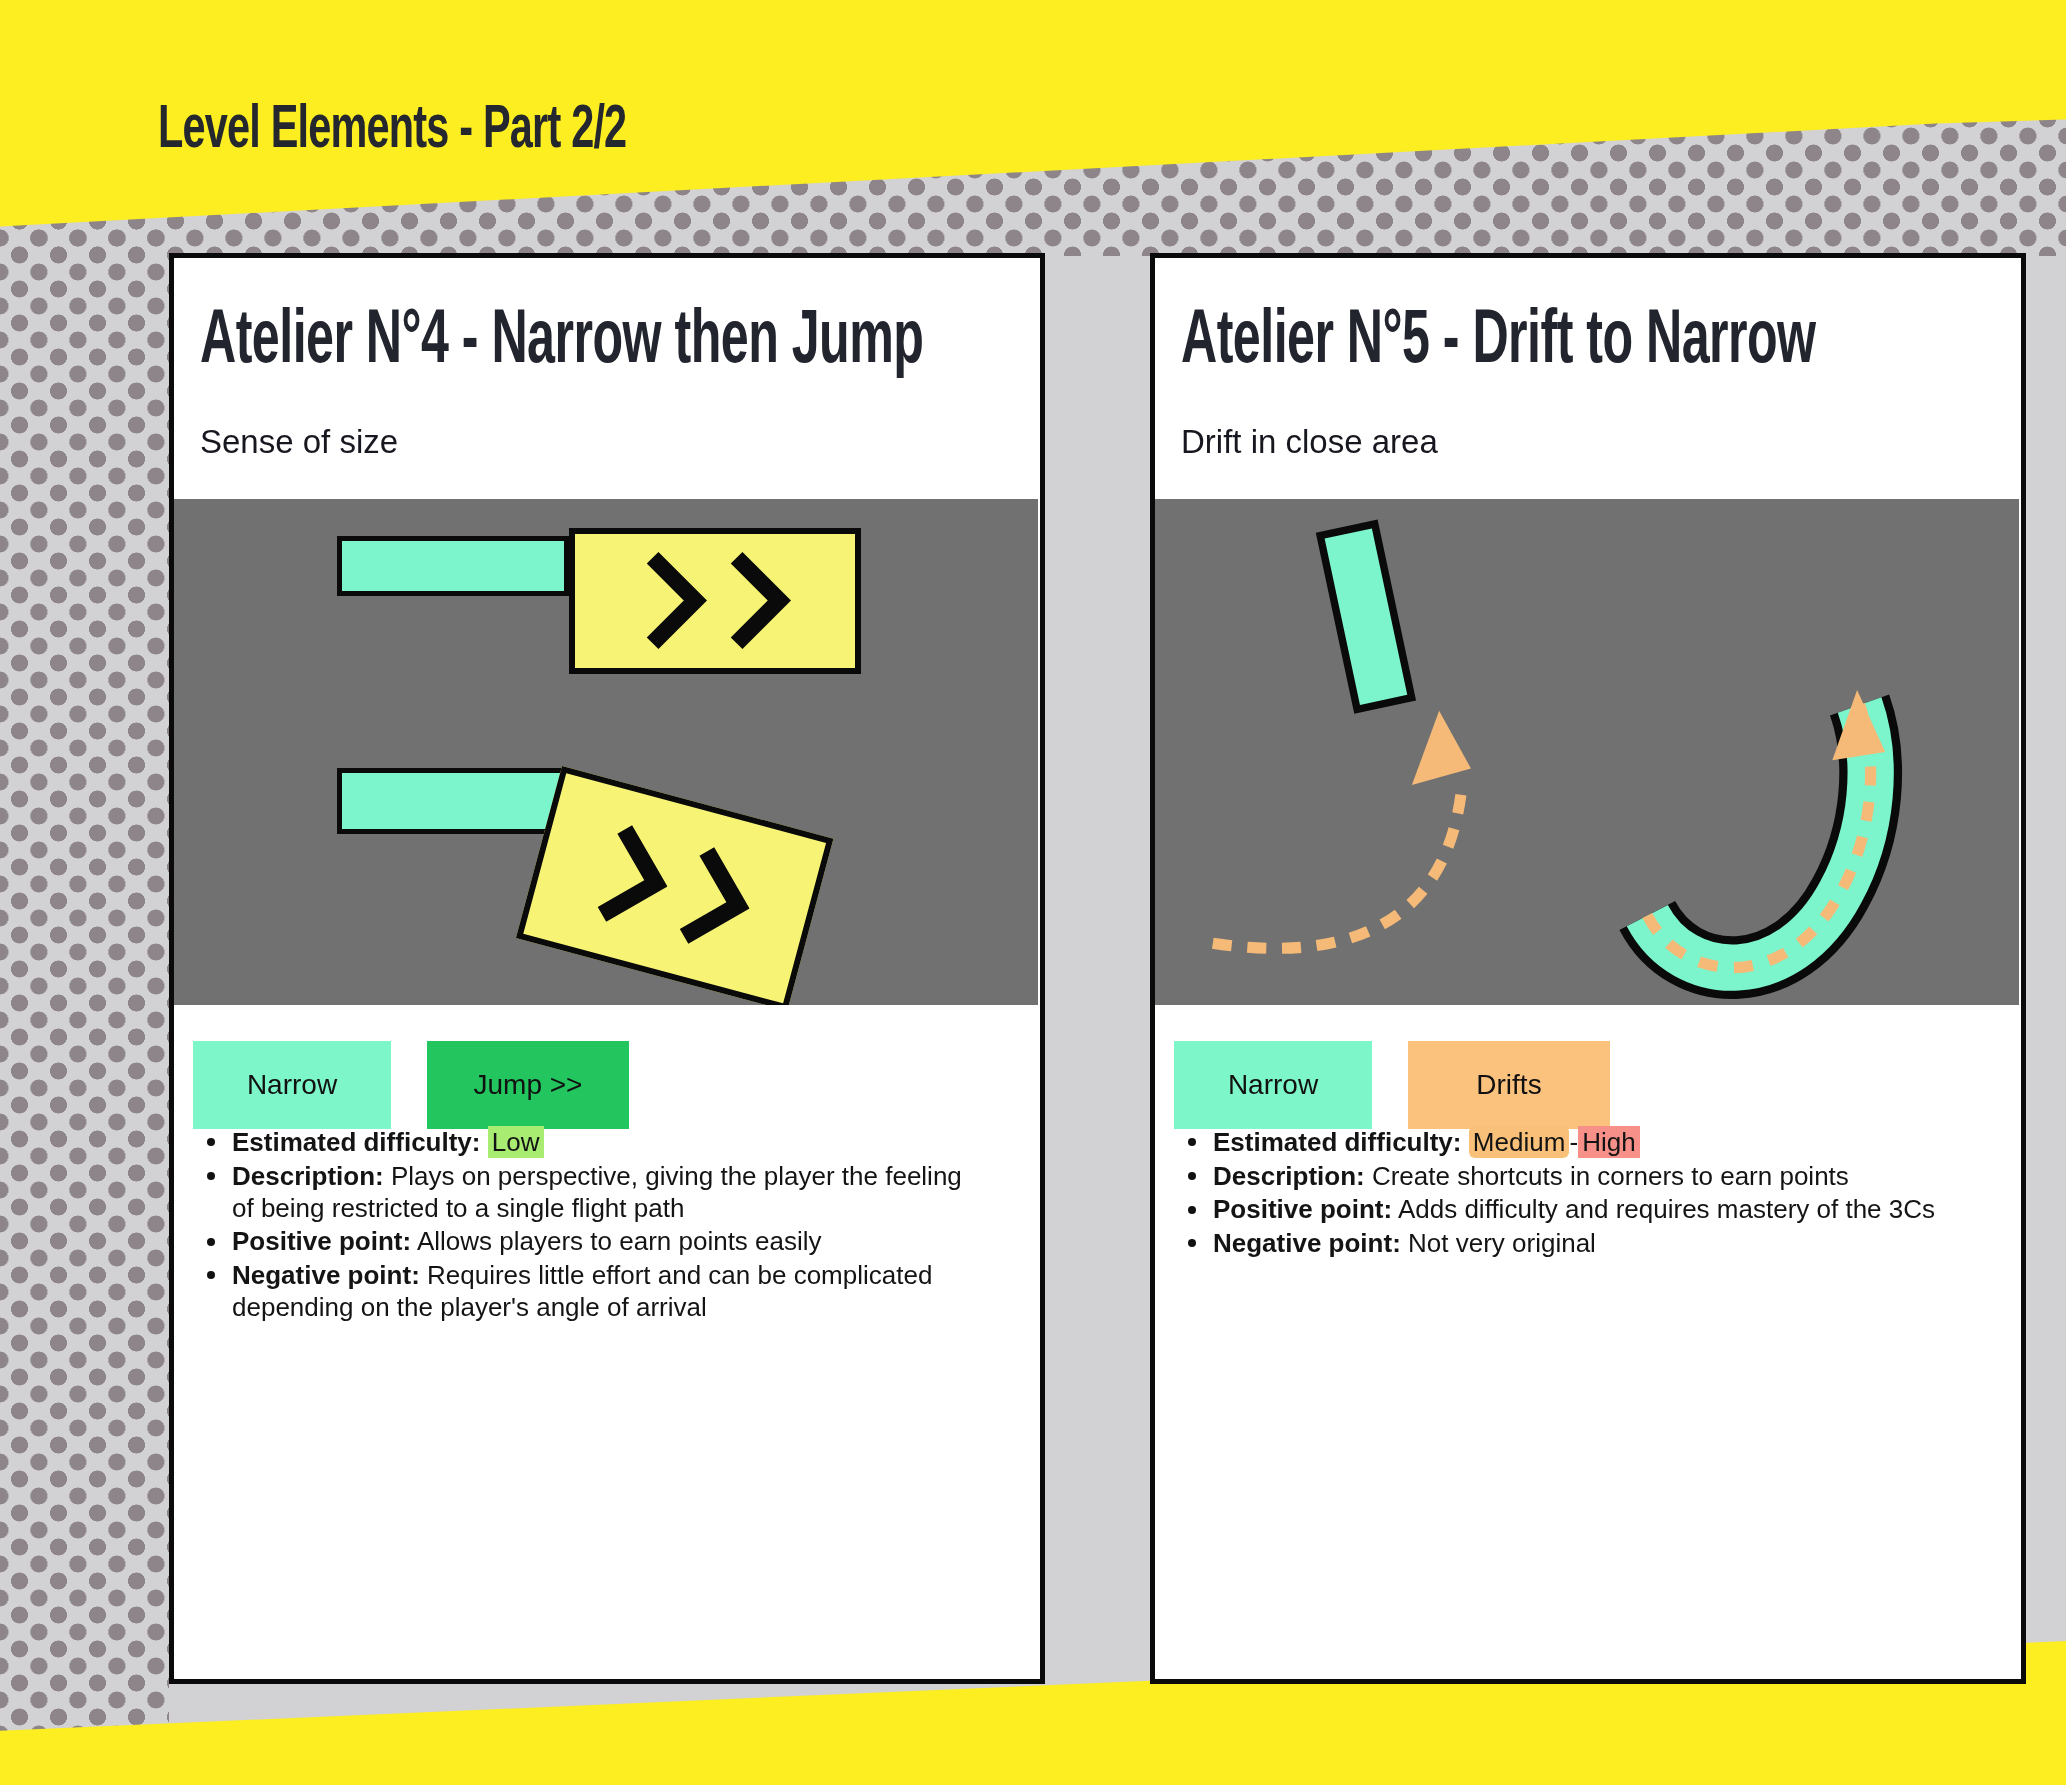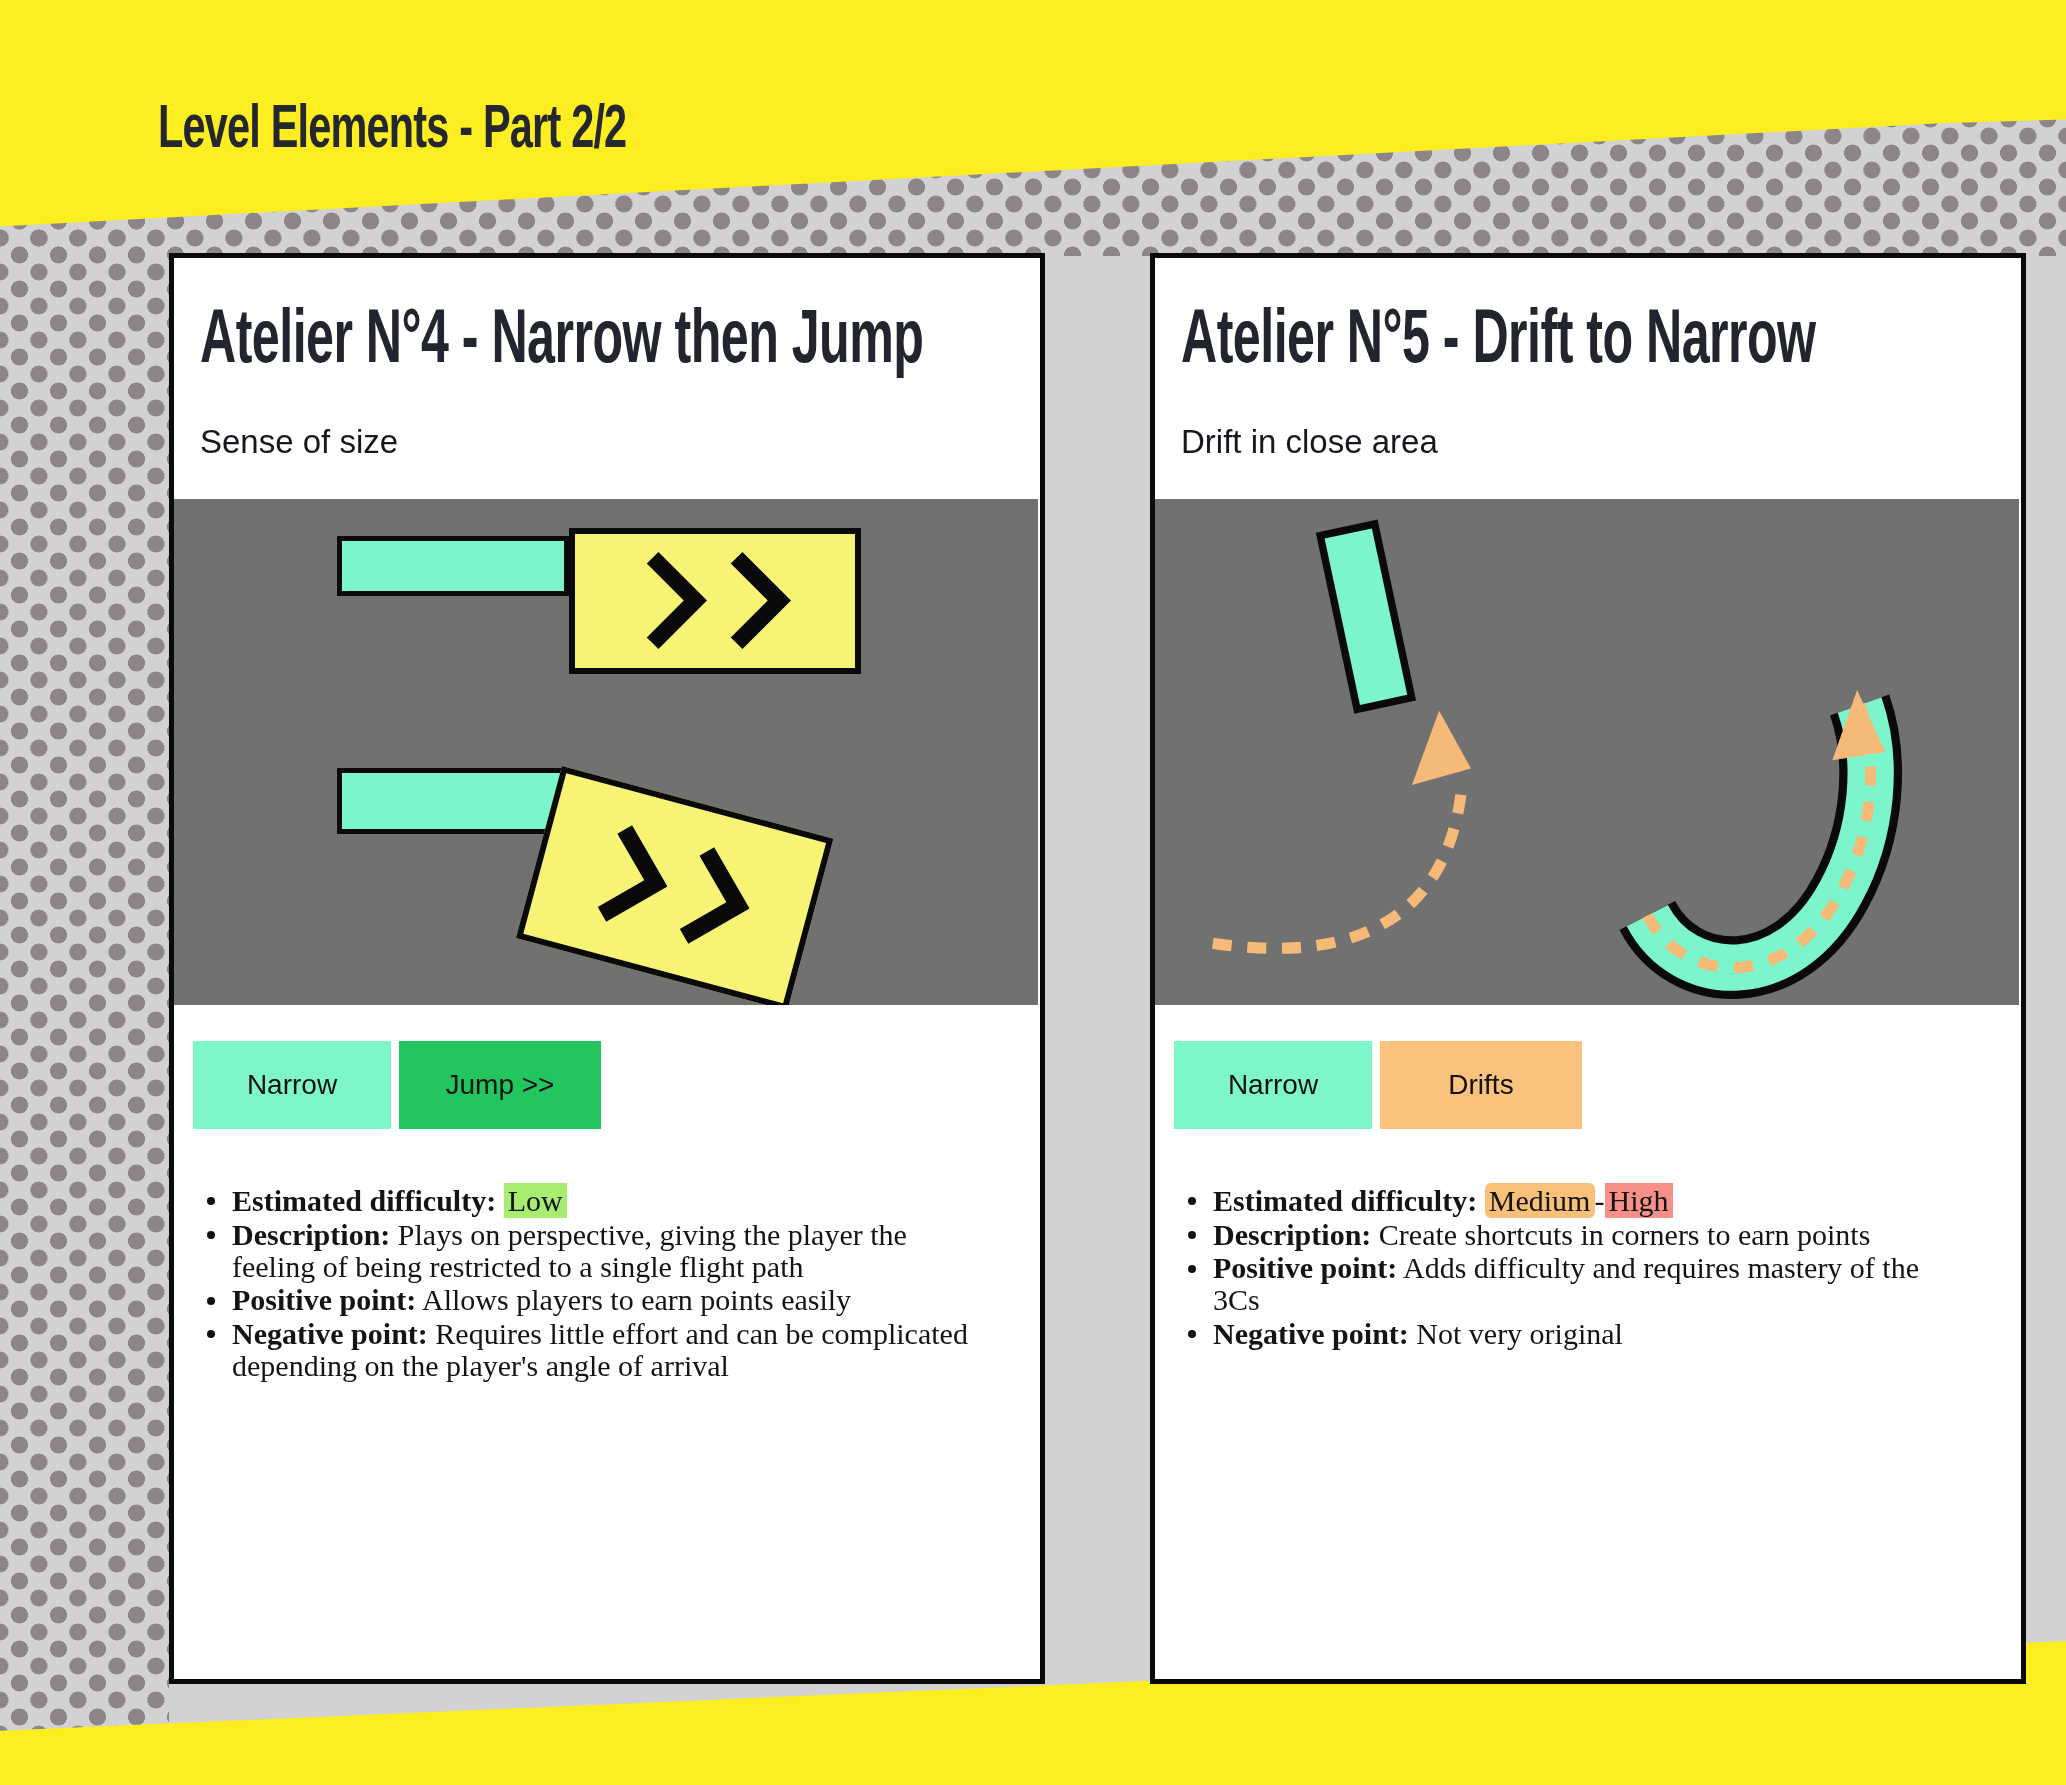--- a/index.html
+++ b/index.html
@@ -58,34 +58,34 @@
   .g-rect{position:absolute;box-sizing:border-box;}
   .mint-rect{background:#7CF5CD;border:5.8px solid #0A0A0A;}
   .yellow-box{
     background:#F7F475;border:6.6px solid #0A0A0A;
     display:flex;align-items:center;justify-content:center;gap:15.7px;
   }
   .chev{display:block;}
   .g2{position:absolute;left:0;top:0;width:864px;height:506px;}
 
   
-  .tags{position:absolute;top:783px;left:19px;display:flex;gap:8px;}
+  .tags{position:absolute;top:783px;left:19px;display:flex;gap:36px;}
   .tag{
     height:88px;display:flex;align-items:center;justify-content:center;
     font-size:28px;color:#111;
   }
   .tag-mint{width:198px;background:#7DF7CA;}
   .tag-yellow{width:202px;background:#22c55e;}
   .tag-orange{width:202px;background:#FBC27E;}
 
   
   .bullets{
-    position:absolute;top:927px;left:29px;width:769px;
+    position:absolute;top:868px;left:29px;width:769px;
     list-style:none;margin:0;padding:0;
-    font-size:30px;line-height:32px;color:#141414;font-family:Liberation Serif, serif;
+    font-size:26px;line-height:32px;color:#141414;
   }
   .bullets li{position:relative;padding-left:29px;margin-bottom:1.7px;}
   .bullets li::before{
     content:"";position:absolute;left:4.1px;top:12.4px;
     width:7.9px;height:7.9px;border-radius:50%;background:#111;
   }
   .bullets b{font-weight:bold;}
   .hl{padding:0.8px 4.1px;}
   .hl-low{background:#A8EC72;}
   .hl-med{background:#F8C079;border-radius:6px;}

